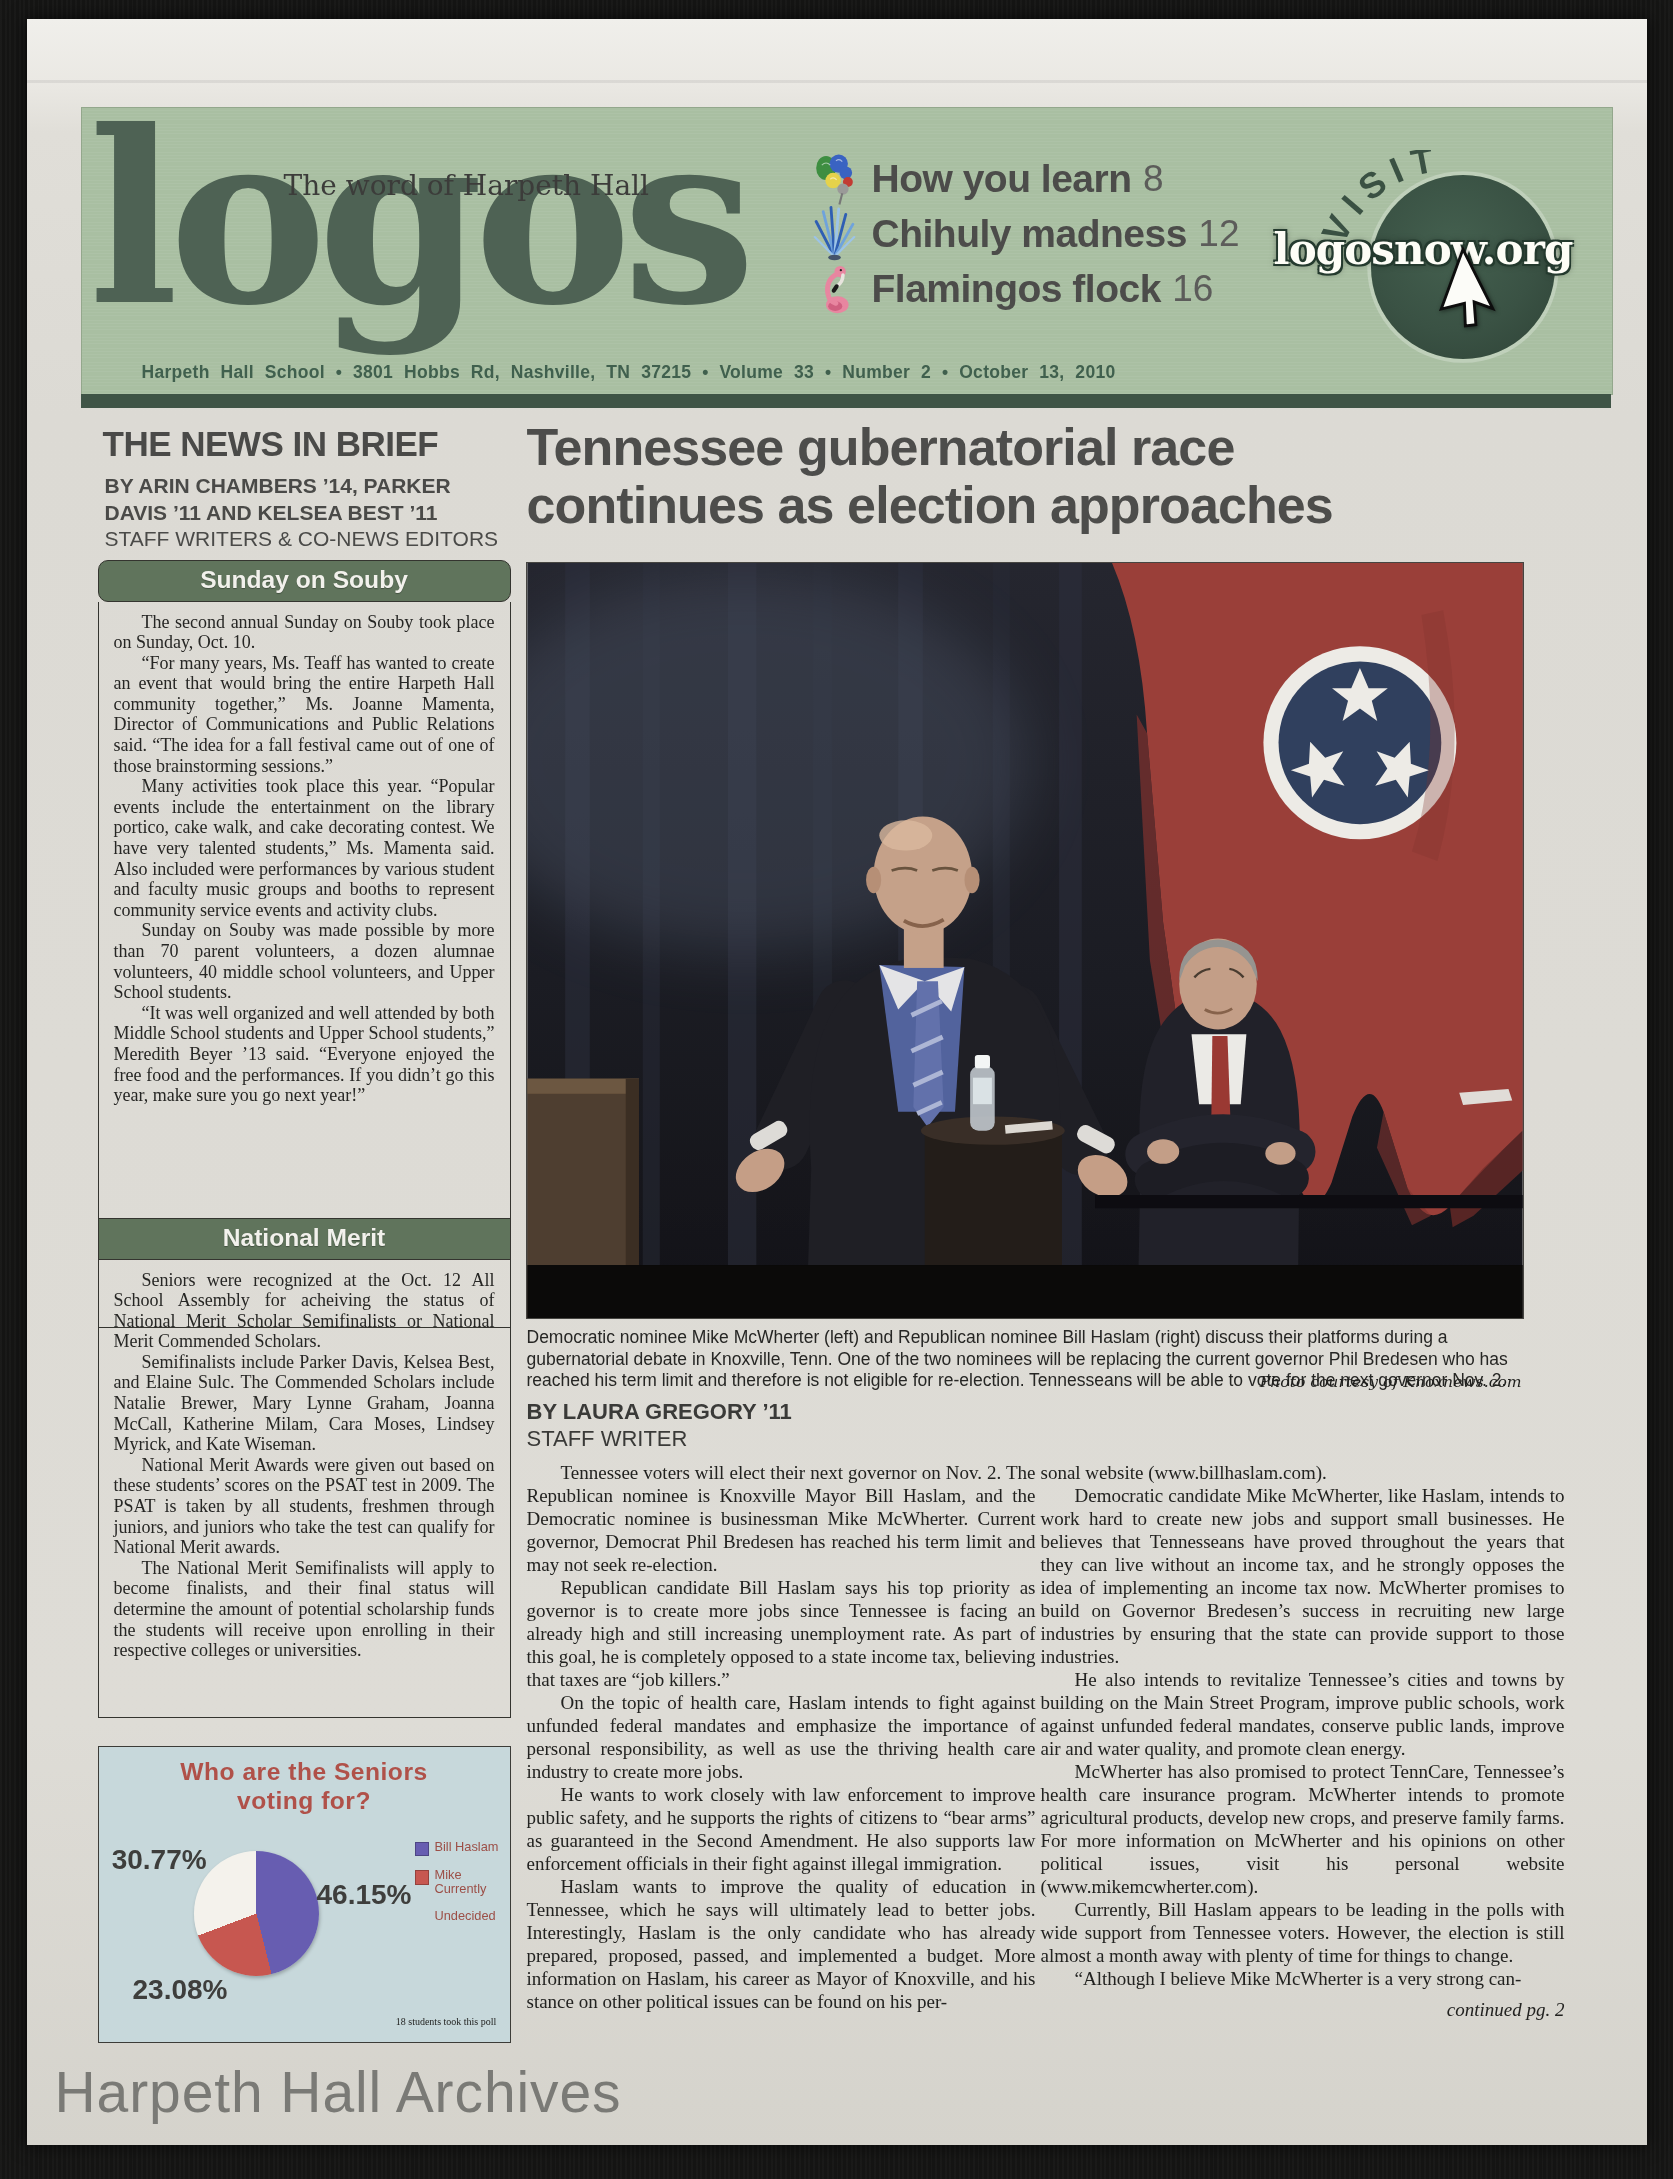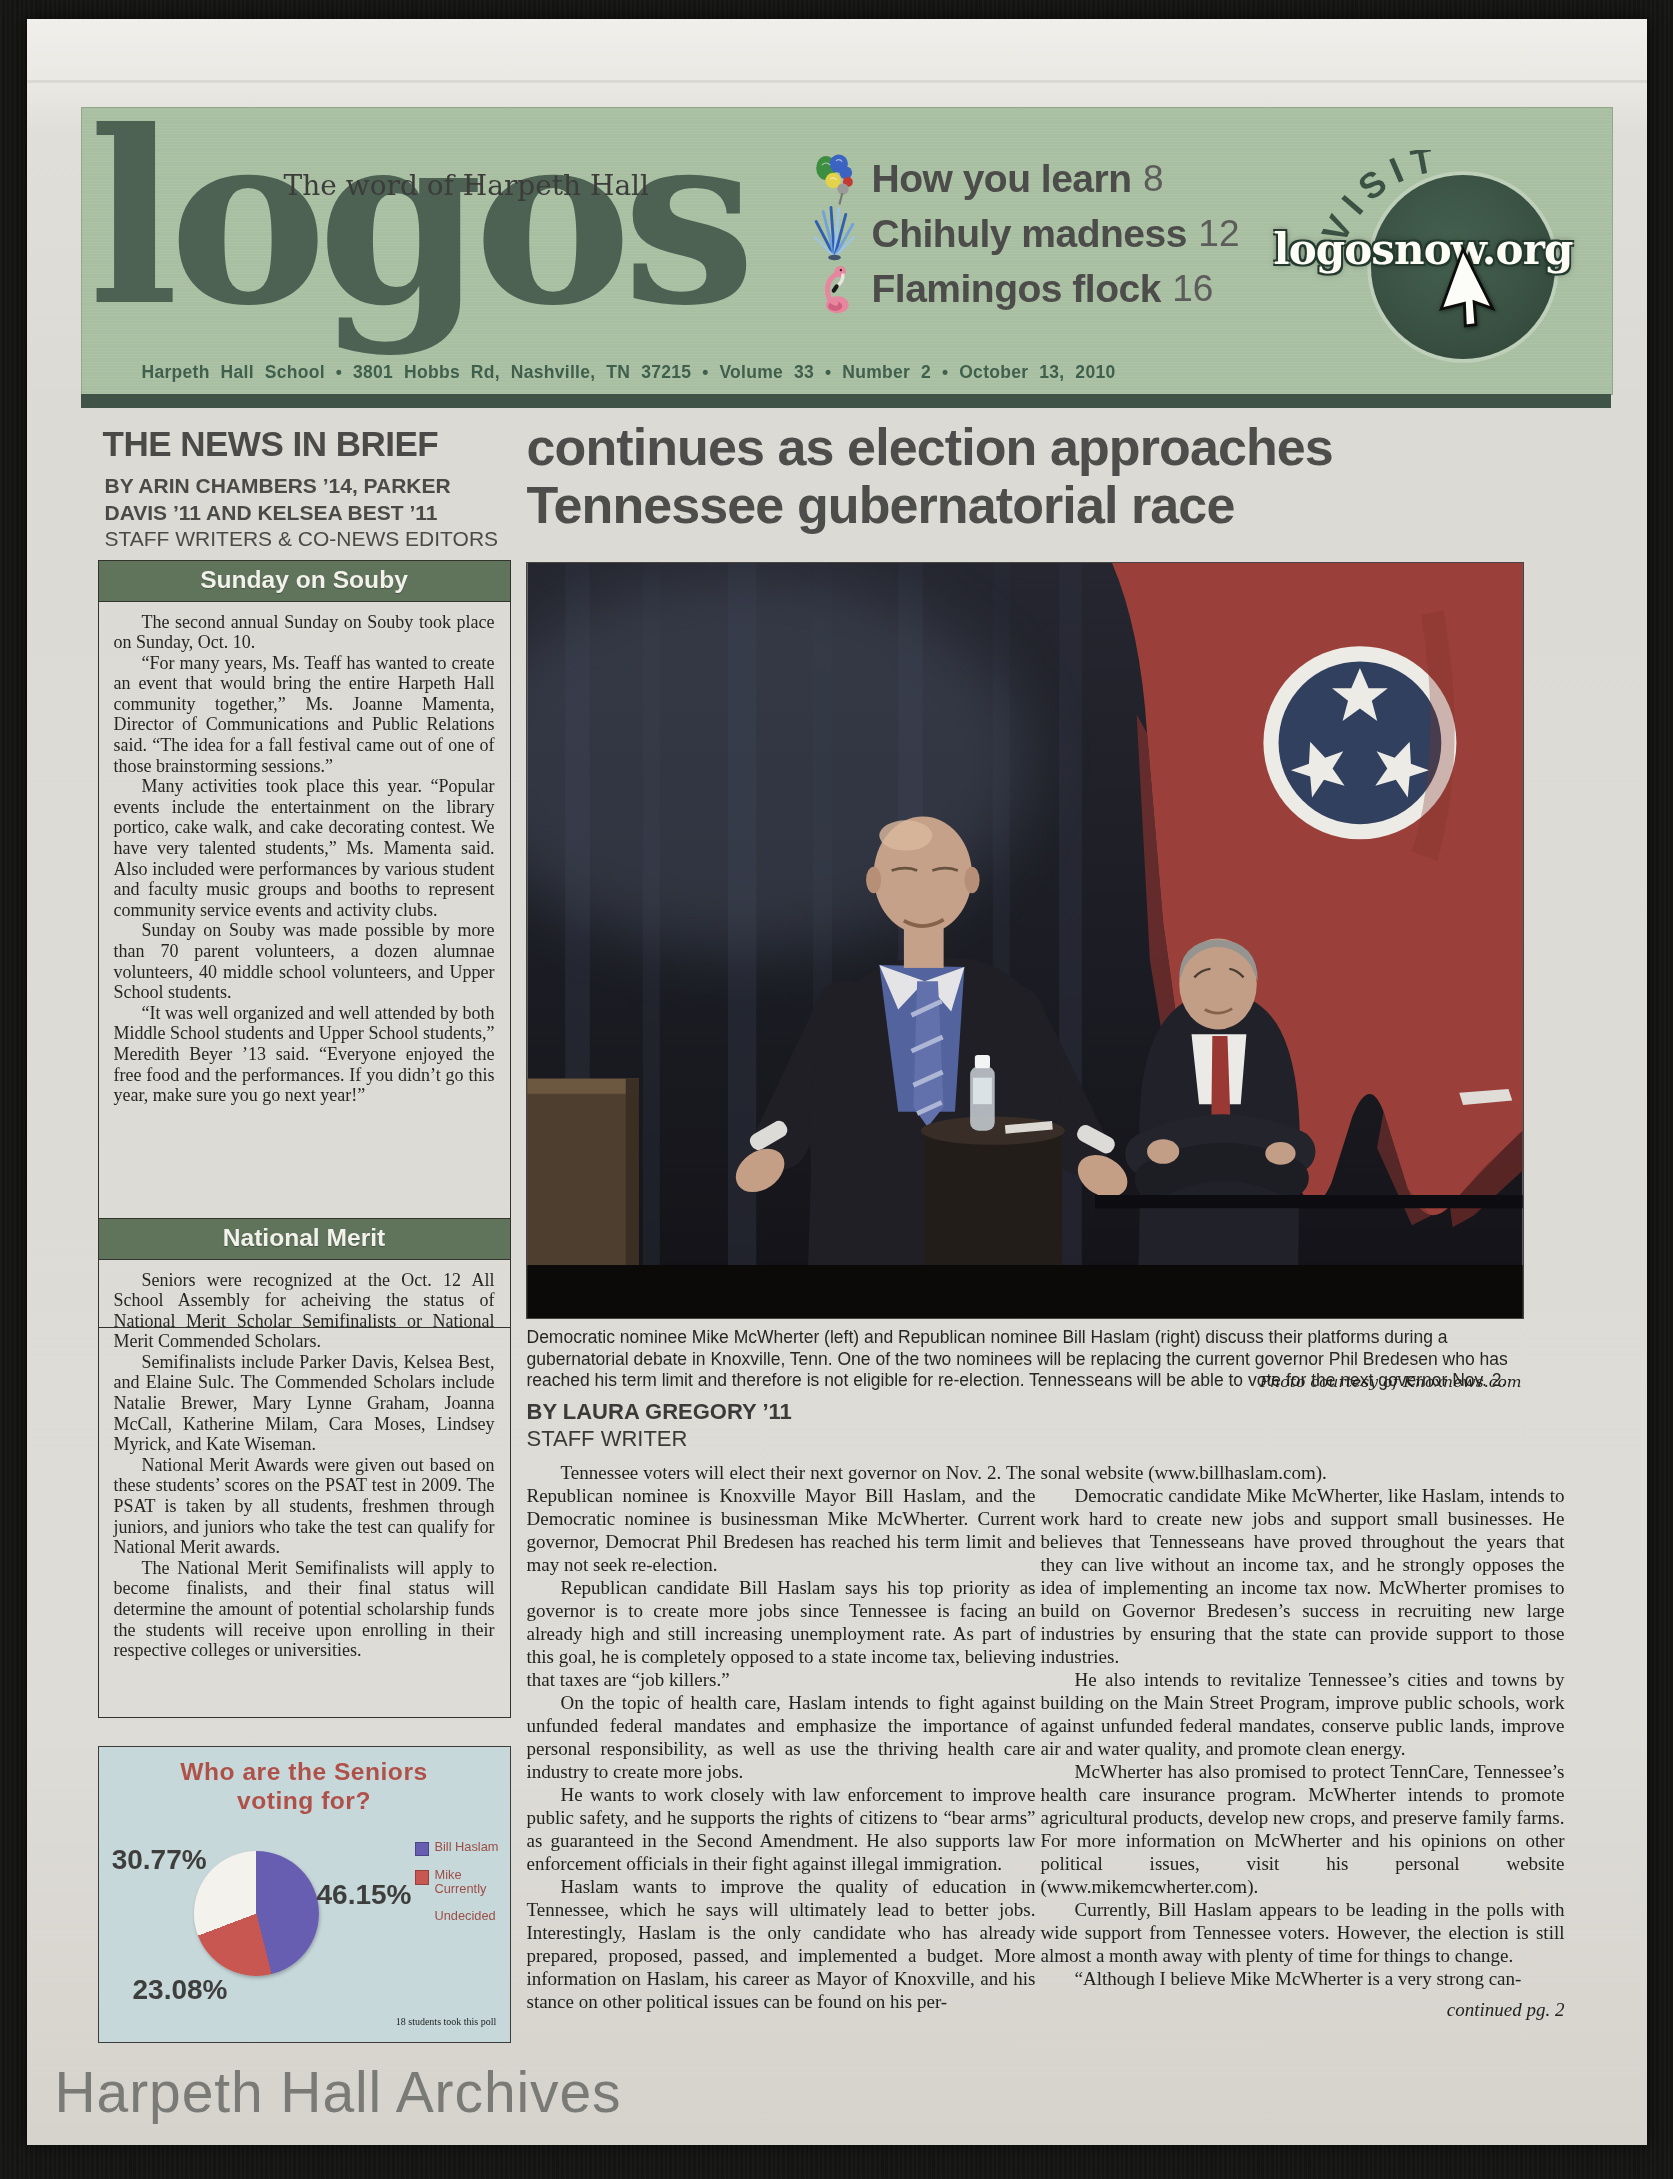--- a/index.html
+++ b/index.html
@@ -46,21 +46,21 @@
   #nib-title{position:absolute;left:76px;top:405px;font-size:35px;font-weight:bold;color:#4a4a48;letter-spacing:-0.5px;}
   #nib-byline{position:absolute;left:78px;top:454px;font-size:21px;line-height:26.5px;color:#4a4a48;}
   #nib-byline .b{font-weight:bold;}
   .brief-header{position:absolute;left:71px;width:413px;height:42px;background:#60745c;
     border:1.9px solid #34342f;box-sizing:border-box;text-align:center;
     font-size:24.6px;font-weight:bold;color:#f2f1ec;line-height:38px;text-shadow:0 0.9px 0.9px rgba(0,0,0,.3);}
   .brief-body{position:absolute;left:71px;width:413px;border:1.9px solid #34342f;border-top:none;
     box-sizing:border-box;padding:9.5px 15px;overflow:hidden;
     font-family:"Liberation Serif",serif;font-size:18px;line-height:20.6px;color:#262624;text-align:justify;}
   .brief-body p{margin:0;text-indent:28px;}
-  #souby-header{top:541px;} #souby-body{top:583px;height:726px;}
+  #souby-header{top:541px;border-radius:10px;} #souby-body{top:583px;height:726px;}
   #nm-header{top:1199px;} #nm-body{top:1241px;height:458px;}
 
   
   #chart-box{position:absolute;left:71px;top:1727px;width:413px;height:297px;
     background:#c7d8db;border:1.9px solid #3c3c38;box-sizing:border-box;}
   #chart-title{position:absolute;left:0;top:9.5px;width:100%;text-align:center;
     font-size:24.6px;font-weight:bold;color:#b05149;line-height:29px;letter-spacing:0.5px;}
   #pie{position:absolute;left:95px;top:104px;width:125px;height:125px;border-radius:50%;
     box-shadow:0.9px 1.9px 3.8px rgba(0,0,0,.25);}
   .pct{position:absolute;font-size:28px;font-weight:bold;color:#3e3e3c;}
@@ -220,22 +220,22 @@
       </div>
       <div class="legend-item">
         <span class="sw none"></span>
         <span class="lt">Undecided</span>
       </div>
     </div>
     <div id="chart-note">18 students took this poll</div>
   </div>
 
   <div id="headline">
+    <div>Tennessee gubernatorial race</div>
     <div>continues as election approaches</div>
-    <div>Tennessee gubernatorial race</div>
   </div>
 
   <svg id="photo" viewBox="0 0 1052 798">
     <defs>
       <filter id="soft" x="-50%" y="-50%" width="200%" height="200%">
           <feGaussianBlur stdDeviation="34"></feGaussianBlur>
         </filter>
       <linearGradient id="bgGrad" x1="0" y1="0" x2="0" y2="1">
         <stop offset="0" stop-color="#242530"></stop>
           <stop offset="0.55" stop-color="#1a1b24"></stop>

